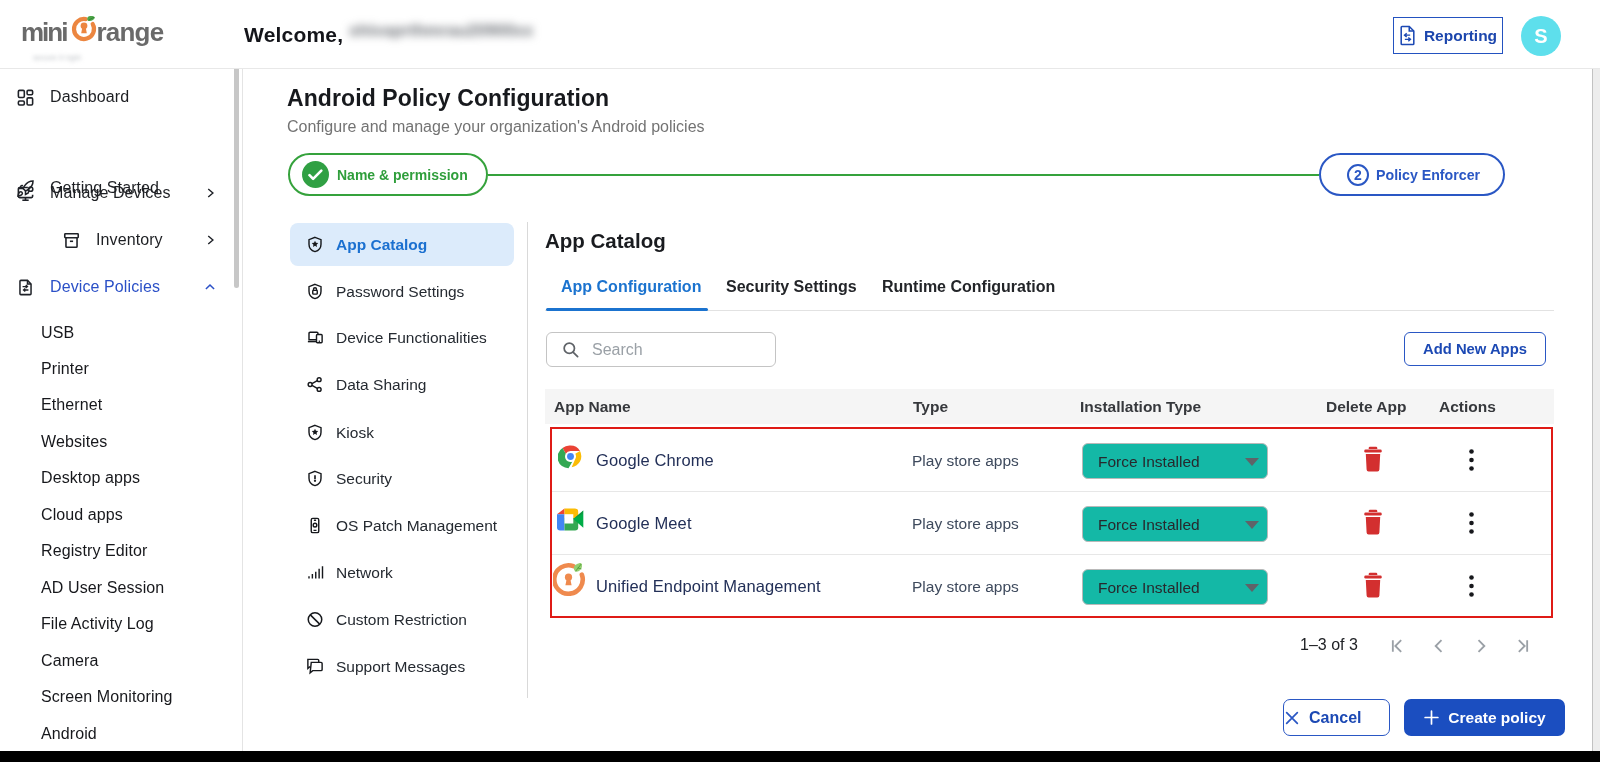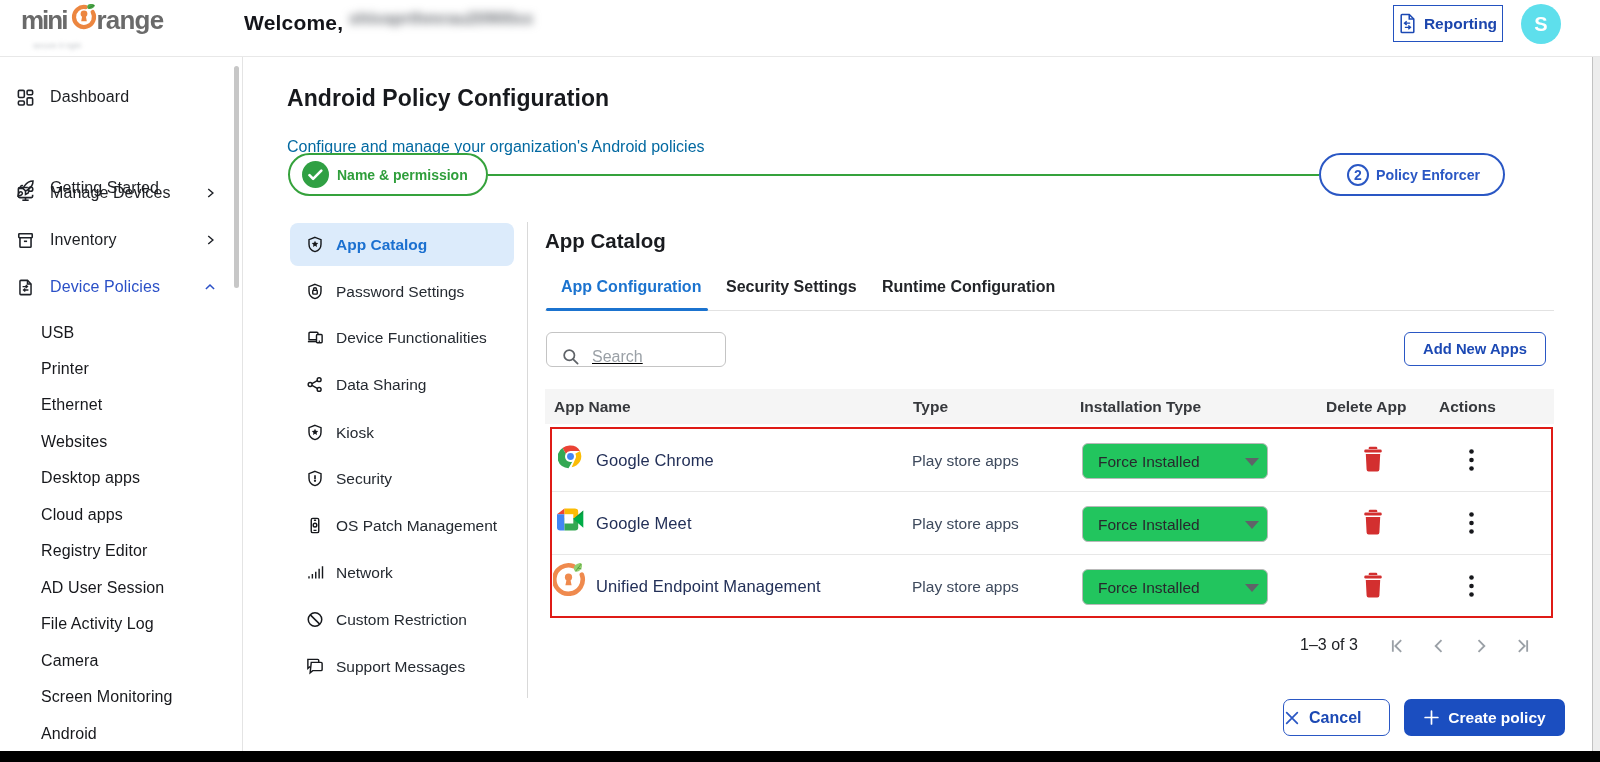--- a/index.html
+++ b/index.html
@@ -1,20 +1,20 @@
 <!DOCTYPE html>
 <html><head>
 <meta charset="utf-8">
 <style>
 * { margin:0; padding:0; box-sizing:border-box; }
 html,body { width:1600px; height:762px; overflow:hidden; background:#fff;
   font-family:"Liberation Sans", sans-serif; }
 .abs { position:absolute; }
 
-#topbar { position:absolute; left:0; top:0; width:1600px; height:57px;
+#topbar { position:absolute; left:0; top:12px; width:1600px; height:57px;
   background:#fff; border-bottom:1px solid #e8e8e8; z-index:30; }
 #logo { position:absolute; left:21px; top:2px; }
 #welcome { position:absolute; left:244px; top:11px; font-size:21px; font-weight:700; color:#14151a; letter-spacing:.2px;}
 #blurname { position:absolute; left:349px; top:9px; width:208px; height:22px;
   color:#6d7177; font-size:17px; font-weight:600; filter:blur(4px); white-space:nowrap; overflow:hidden;}
 #tagline { position:absolute; left:33px; top:41px; width:110px; height:7px; color:#b9bdc2; font-size:8px; filter:blur(2px); white-space:nowrap;}
 #repbtn { position:absolute; left:1393px; top:5px; width:110px; height:37px;
   border:1.6px solid #2352c0; border-radius:0; background:#fff;
   display:flex; align-items:center; justify-content:center; gap:8px;
   color:#1c46ad; font-size:15.5px; font-weight:700; }
@@ -30,21 +30,21 @@
   border-right:1px solid #e4e4e4; z-index:20; }
 #sb-thumb { position:absolute; left:234px; top:9px; width:5px; height:222px; background:#c7c7c7; border-radius:3px;}
 .sb-item { position:absolute; left:0; width:230px; height:34px; display:flex; align-items:center; }
 .sb-item .ic { width:19px; height:19px; margin-left:16px; flex:none; }
 .sb-item .tx { margin-left:15px; font-size:16px; font-weight:500; color:#1d1f23; letter-spacing:.1px;}
 .sb-item .chev { position:absolute; left:203px; width:14px; height:14px; }
 .sb-sub { position:absolute; left:41px; font-size:16px; color:#17181c; letter-spacing:.1px;}
 
 #content { position:absolute; left:244px; top:57px; width:1348px; height:694px; background:#fff; }
 #h1 { position:absolute; left:43px; top:28px; font-size:23px; font-weight:700; color:#17191d; letter-spacing:.1px;}
-#h2 { position:absolute; left:43px; top:61px; font-size:16px; color:#0369a1;margin-top:20px; }
+#h2 { position:absolute; left:43px; top:61px; font-size:16px; color:#737373; }
 
 #stepline { position:absolute; left:244px; top:117px; width:831px; height:2px; background:#35a23c;}
 #pill1 { position:absolute; left:44px; top:96px; width:200px; height:43px; border:2px solid #35a23c;
   border-radius:23px; background:#fff; display:flex; align-items:center; }
 #pill1 .chk { width:27px; height:27px; border-radius:50%; background:#30a043; margin-left:12px;
   display:flex; align-items:center; justify-content:center;}
 #pill1 .t { margin-left:8px; color:#2f9e3b; font-size:14px; font-weight:700; white-space:nowrap;}
 #pill2 { position:absolute; left:1075px; top:96px; width:186px; height:43px; border:2px solid #2a57c4;
   border-radius:23px; background:#fff; display:flex; align-items:center;}
 #pill2 .num { width:22px; height:22px; border-radius:50%; border:2px solid #2a57c4; margin-left:26px;
@@ -58,35 +58,35 @@
 .in-item.active { background:#dcebfb; border-radius:8px;}
 .in-item.active .tx { color:#1b70d0; font-weight:700;}
 #vdiv { position:absolute; left:283px; top:165px; width:1px; height:476px; background:#d9d9d9;}
 #ac-title { position:absolute; left:301px; top:172px; font-size:20.5px; font-weight:700; color:#191b1f;}
 .tab { position:absolute; top:221px; font-size:16px; font-weight:600; color:#232529;text-align:center;}
 #tab1 { left:317px; color:#1b73cf;}
 #tab2 { left:482px; }
 #tab3 { left:638px; }
 #tabline { position:absolute; left:301px; top:253px; width:1009px; height:1px; background:#e2e2e2;}
 #tabul { position:absolute; left:302px; top:251px; width:162px; height:3px; background:#1b73cf; border-radius:2px;}
-#search { position:absolute; left:302px; top:275px; width:180px; height:35px; border:1px solid #c4c4c4; border-radius:6px;
-  display:flex; align-items:flex-end;text-decoration:underline;}
+#search { position:absolute; left:302px; top:275px; width:230px; height:35px; border:1px solid #c4c4c4; border-radius:6px;
+  display:flex; align-items:center;}
 #search .tx { margin-left:12px; color:#9aa0a6; font-size:16px;}
 #addbtn { position:absolute; left:1160px; top:275px; width:142px; height:34px; border:1.5px solid #2a57c4; border-radius:6px;
   color:#1c49b4; font-size:14.8px; font-weight:700; display:flex; align-items:center; justify-content:center; background:#fff;}
 
 #thead { position:absolute; left:301px; top:332px; width:1009px; height:35px; background:#f5f5f5;
   display:flex; align-items:center; font-size:15.5px; font-weight:700; color:#36383c;}
 #redbox { position:absolute; left:306px; top:370px; width:1003px; height:191px; border:2px solid #df1b16;}
 .trow { position:absolute; left:308px; width:999px; height:63px;}
 .trow .sep { position:absolute; left:0; bottom:0; width:100%; height:1px; background:#e7e7e7;}
 .appic { position:absolute; left:6px; top:15px; width:25px; height:25px;}
 .appnm { position:absolute; left:44px; top:22px; font-size:16.5px; color:#233058; letter-spacing:.1px;}
 .ptype { position:absolute; left:360px; top:23px; font-size:15.5px; color:#3e4a5d;}
-.fsel { position:absolute; left:530px; top:14px; width:186px; height:36px; border:1px solid #b9b9b9; border-radius:6px; background:#22c55e;}
+.fsel { position:absolute; left:530px; top:14px; width:186px; height:36px; border:1px solid #b9b9b9; border-radius:6px; background:#14b8a6;}
 .fsel .t { position:absolute; left:15px; top:9px; font-size:15.5px; color:#27292d;}
 .fsel .car { position:absolute; left:162px; top:14px; width:0; height:0; border-left:7px solid transparent; border-right:7px solid transparent; border-top:8px solid #5f6368;}
 .trash { position:absolute; left:812px; top:17px; width:18px; height:26px;}
 .kebab { position:absolute; left:917px; top:20px; width:5px; height:22px;}
 
 #pgtext { position:absolute; left:1056px; top:579px; font-size:16px; color:#202226;}
 
 #cancelbtn { position:absolute; left:1283px; top:699px; width:107px; height:37px; border:1.5px solid #2a57c4; border-radius:7px;
   background:#fff; color:#1c49b4; font-size:16px; font-weight:600; display:flex; align-items:center; gap:9px;}
 #createbtn { position:absolute; left:1404px; top:699px; width:161px; height:37px; border-radius:7px;
@@ -145,21 +145,21 @@
         <path d="M21 13.5v2.1c0 .9-.7 1.6-1.6 1.6H4.6c-.9 0-1.6-.7-1.6-1.6V6.1c0-.9.7-1.6 1.6-1.6H15"></path>
         <circle cx="18.5" cy="6.5" r="2.7"></circle>
         <path d="M12 17.5v3"></path>
         <path d="M8 20.5h8"></path>
       </svg>
     <span class="tx">Manage Devices</span>
     <svg class="chev" viewBox="0 0 24 24" fill="none" stroke="#1f2228" stroke-width="2.4">
         <path d="M9 5l8 7-8 7"></path>
       </svg>
   </div>
-  <div class="sb-item" style="top:166px;">
+  <div class="sb-item" style="top:166px;padding-left:46px;">
     <svg class="ic" viewBox="0 0 24 24" fill="none" stroke="#1f2228" stroke-width="2">
         <rect x="3.5" y="3.5" width="17" height="5" rx="0.8"></rect>
         <path d="M5 8.5v11c0 .6.4 1 1 1h12c.6 0 1-.4 1-1v-11"></path>
         <path d="M10 13h4"></path>
       </svg>
     <span class="tx">Inventory</span>
     <svg class="chev" viewBox="0 0 24 24" fill="none" stroke="#1f2228" stroke-width="2.4">
         <path d="M9 5l8 7-8 7"></path>
       </svg>
   </div>

